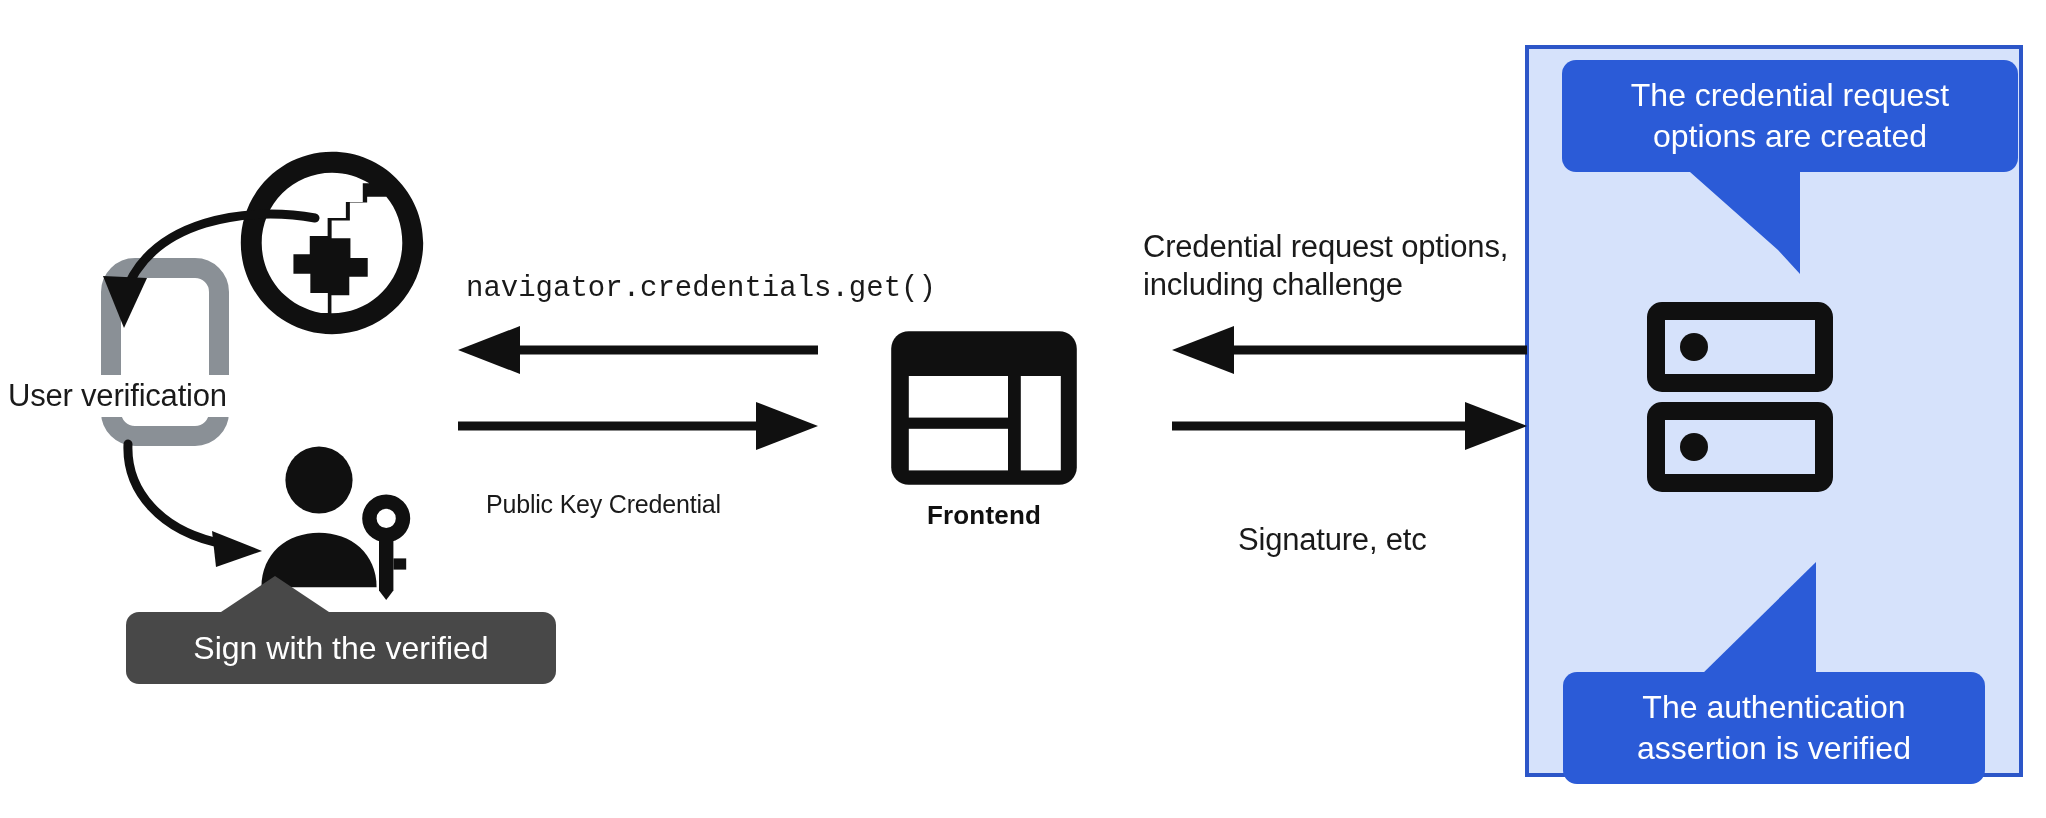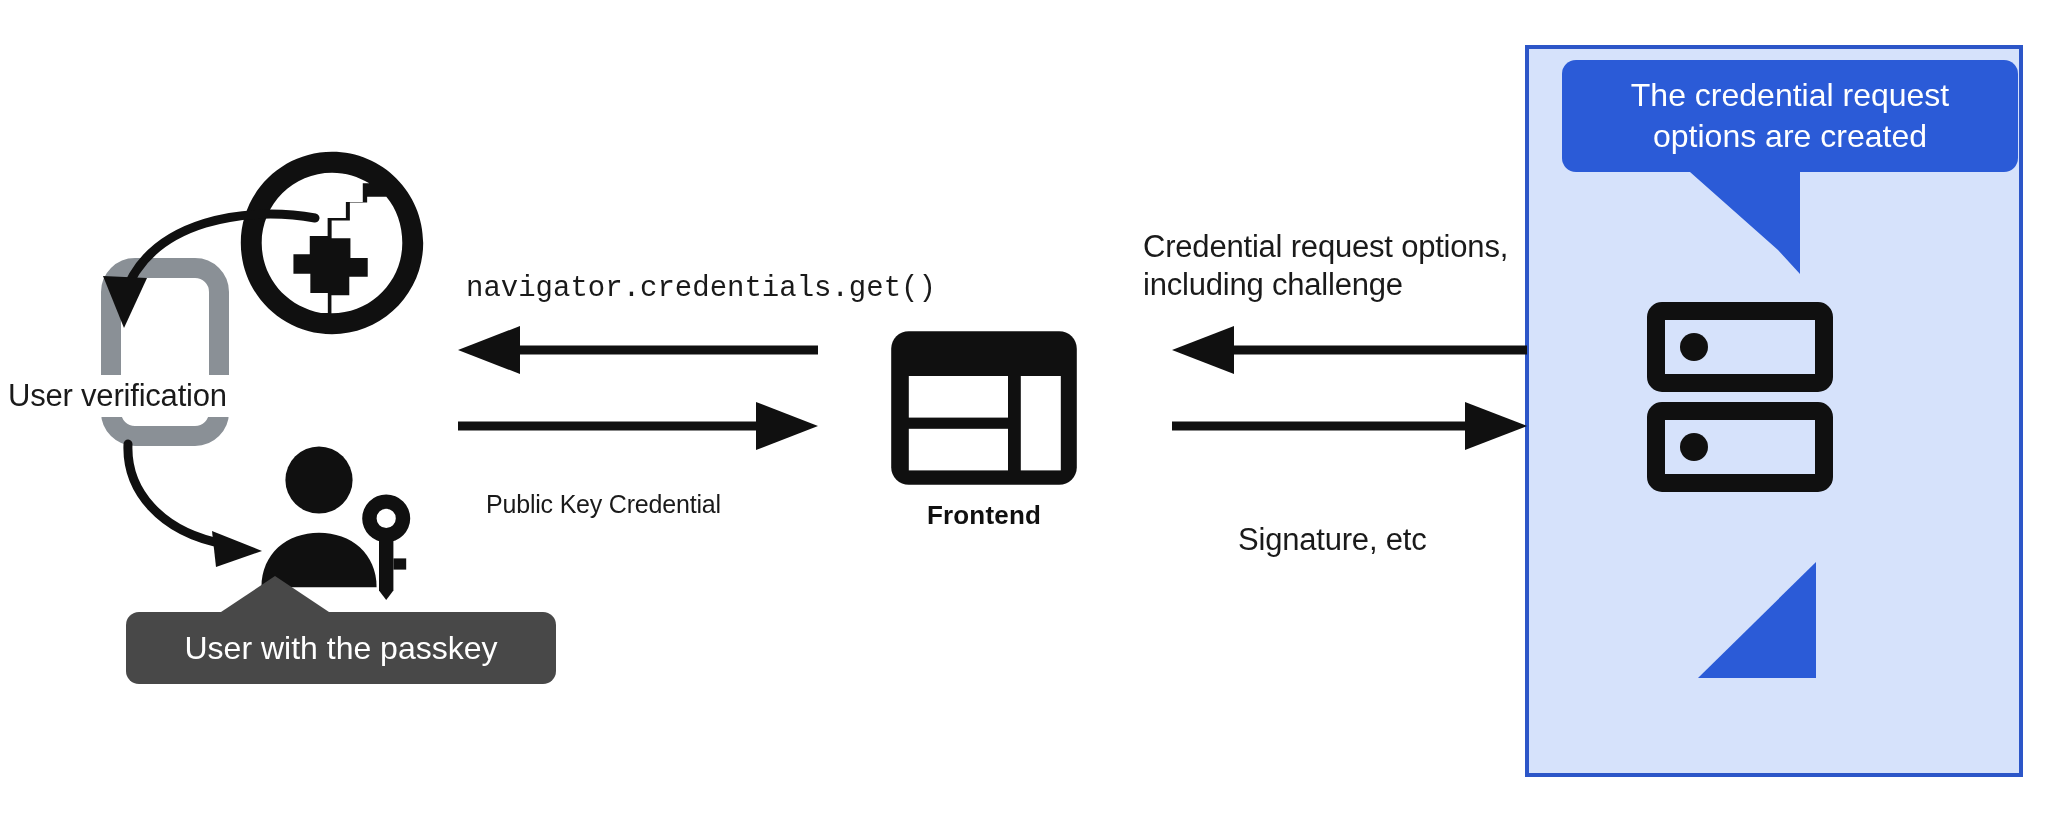--- a/index.html
+++ b/index.html
@@ -121,21 +121,21 @@
       <path d="M77.5 62h9v32l-4.5 6-4.5-6z" fill="#101010"></path>
       <path d="M86.5 74h8v7h-8z" fill="#101010"></path>
     </svg>
   </div>
 
   <div class="abs" style="left:120px;top:576px;width:230px;height:40px;">
     <svg width="230" height="40" viewBox="0 0 230 40">
       <path d="M155 0 L215 40 L95 40 Z" fill="#484848"></path>
     </svg>
   </div>
-  <div class="abs callout-dark" style="left:126px;top:612px;width:430px;height:72px;">User with the passkey</div>
+  <div class="abs callout-dark" style="left:126px;top:612px;width:430px;height:72px;">Sign with the verified</div>
 
   <div class="abs label-mono" style="left:466px;top:272px;">navigator.credentials.get()</div>
 
   <div class="abs" style="left:458px;top:332px;width:360px;height:36px;">
     <svg width="360" height="36" viewBox="0 0 360 36">
       <line x1="56" y1="18" x2="360" y2="18" stroke="#101010" stroke-width="9"></line>
       <path d="M0 18 L62 -6 L62 42 Z" fill="#101010"></path>
     </svg>
   </div>
 
@@ -192,14 +192,16 @@
       <rect x="3" y="53" width="84" height="36" rx="3" fill="none" stroke="#101010" stroke-width="9"></rect>
       <circle cx="22" cy="71" r="7" fill="#101010"></circle>
     </svg>
   </div>
 
   <div class="abs" style="left:1620px;top:562px;width:260px;height:120px;">
     <svg width="260" height="120" viewBox="0 0 260 120">
       <path d="M196 0 L196 116 L78 116 Z" fill="#2b5bd7"></path>
     </svg>
   </div>
+  <div class="abs callout-blue" style="left:1563px;top:672px;width:422px;height:112px;">The authentication
+assertion is verified</div>
 
 </div>
 
 </body></html>

